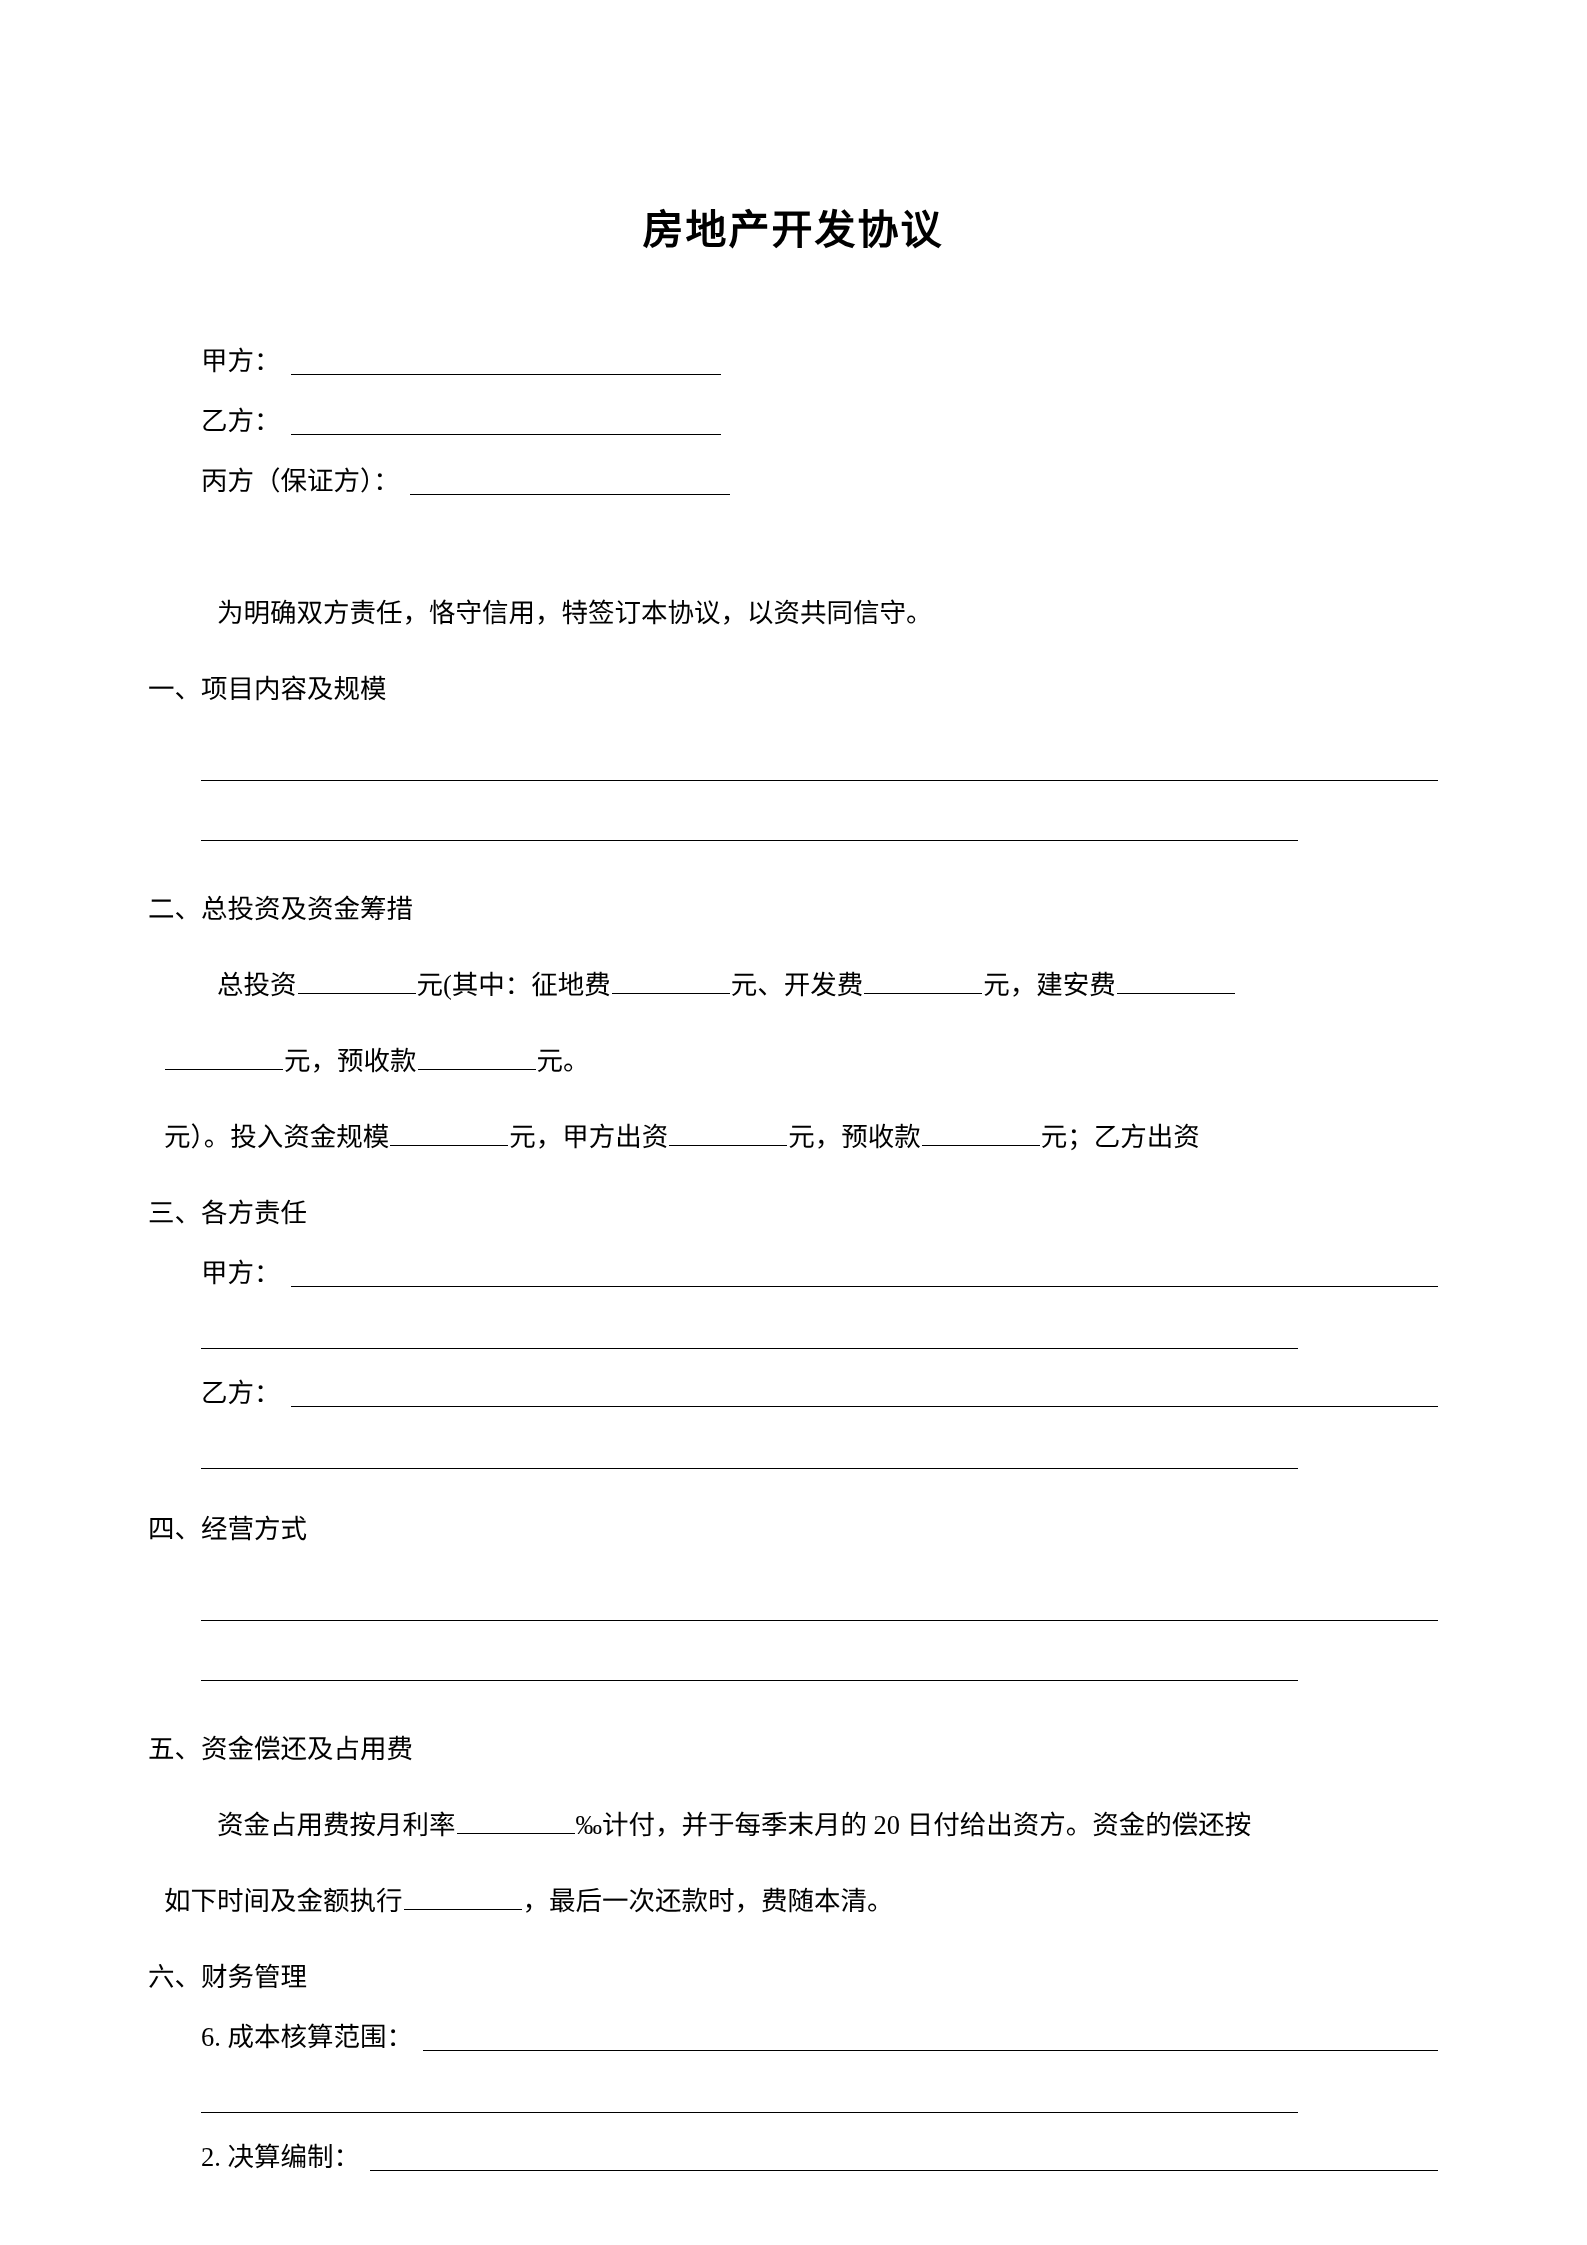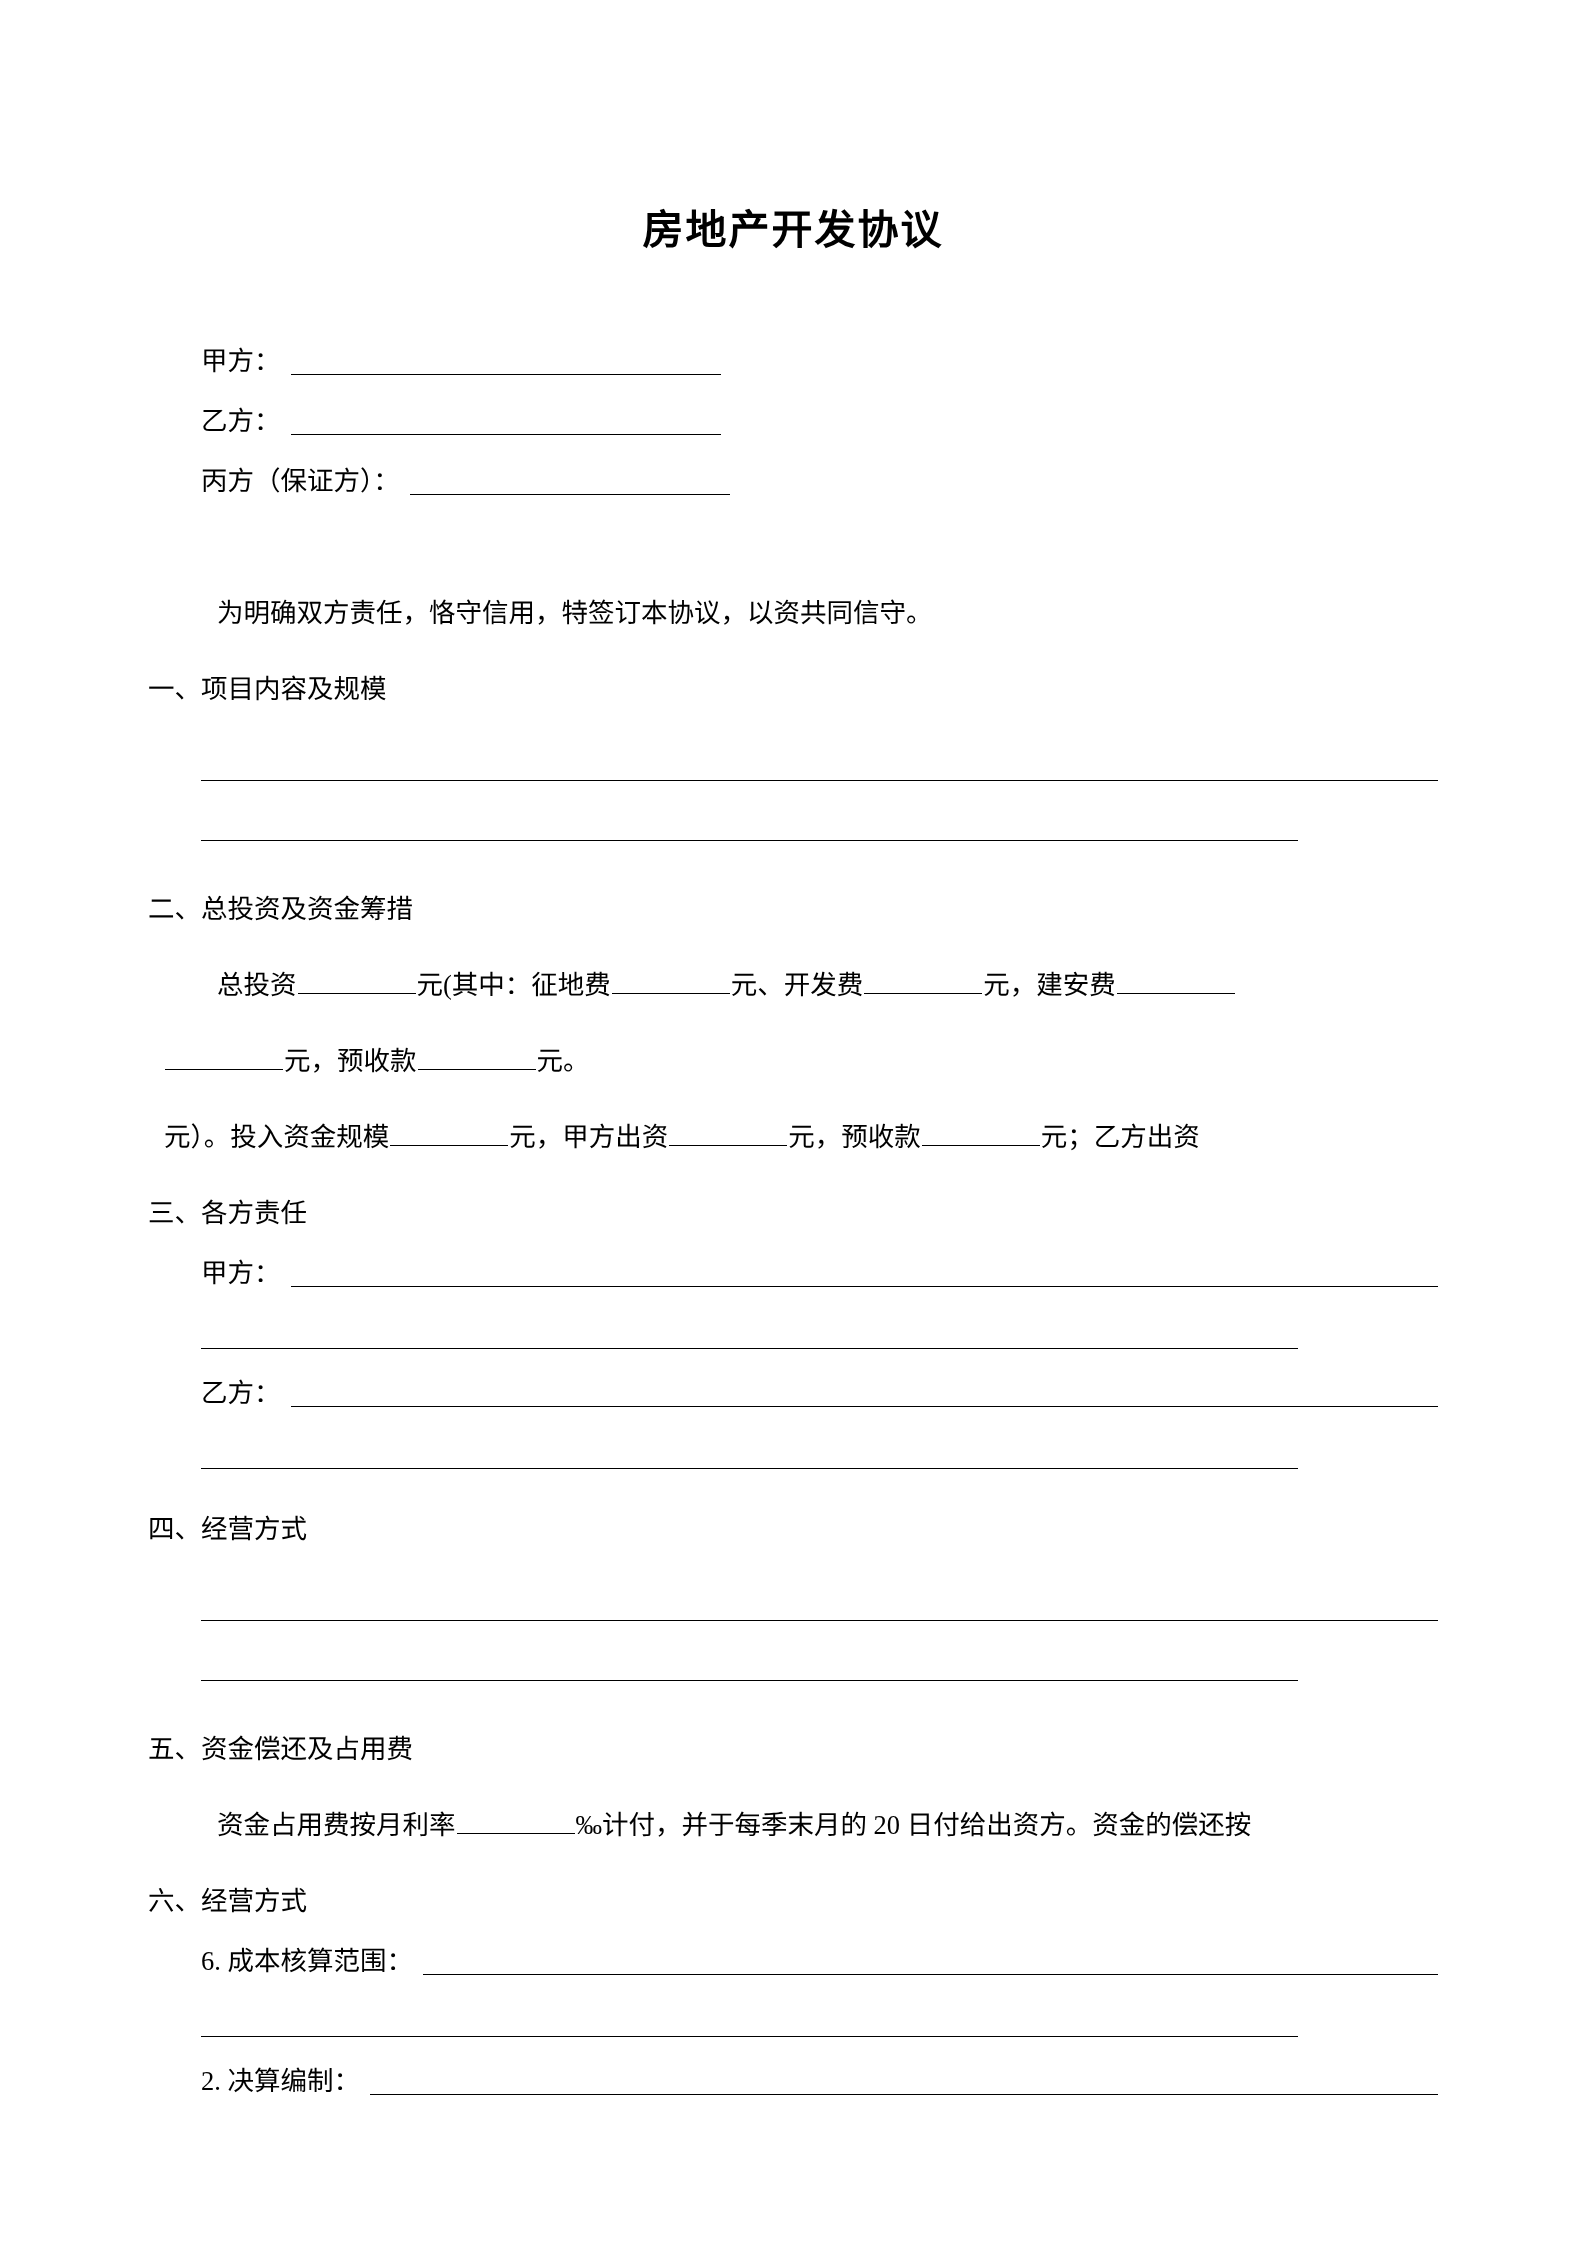--- a/index.html
+++ b/index.html
@@ -186,22 +186,25 @@
       <div class="rule" style="left:53px; right:140px;"></div>
     </div>
     <div class="spacer-24"></div>
 
     <p class="section-head">五、资金偿还及占用费</p>
 
     <p class="para" style="padding-left:53px;">
       <span>资金占用费按月利率</span><span class="blank b-md"></span><span>‰计付，并于每季末月的 20 日付给出资方。资金的偿还按</span>
     </p>
 
-
-    <p class="section-head">六、经营方式</p>
+    <p class="para">
+      <span>如下时间及金额执行</span><span class="blank b-md"></span><span>，最后一次还款时，费随本清。</span>
+    </p>
+
+    <p class="section-head">六、财务管理</p>
 
     <div class="label-rule" style="padding-left:53px;">
       <span class="lbl">6. 成本核算范围：</span>
       <span class="fill"></span>
     </div>
     <div class="rule-row">
       <div class="rule" style="left:53px; right:140px;"></div>
     </div>
 
     <div class="label-rule" style="padding-left:53px;">

